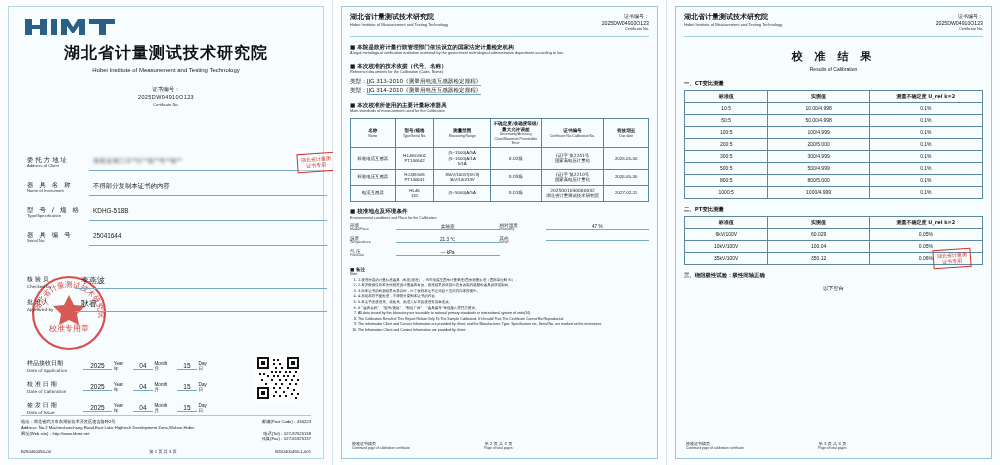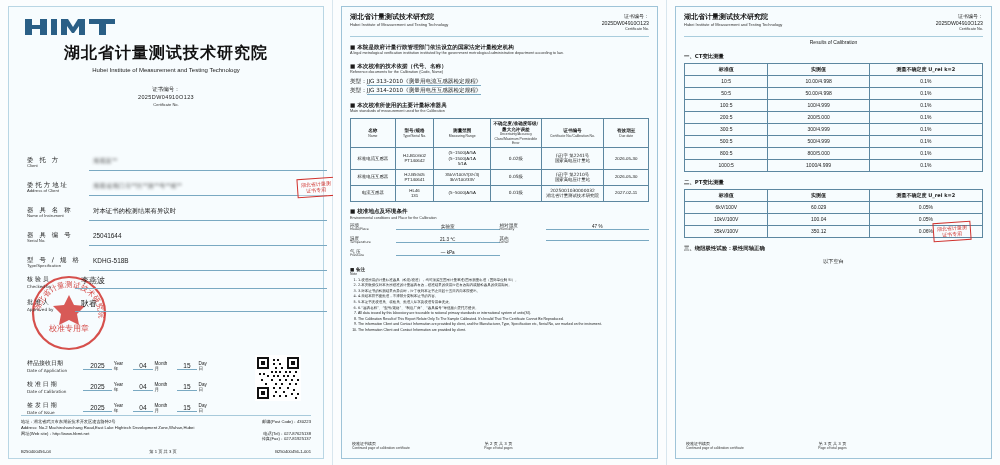--- a/index.html
+++ b/index.html
@@ -114,55 +114,48 @@
 
     <div class="certno">
       <div>证书编号：</div>
       <div class="v">2025DW04910O123</div>
       <div style="font-size:4px;color:#333;">Certificate No.</div>
     </div>
 
     <div class="frm">
       <div class="row">
         <div class="lab">
-            <div class="l1 cn">委 托 方</div>
-            <div class="l2">Client</div>
-          </div>
-        <div class="val"><span class="blurred">海南富**</span></div>
-      </div>
-      <div class="row">
-        <div class="lab">
             <div class="l1 cn">委托方地址</div>
             <div class="l2">Address of Client</div>
           </div>
         <div class="val">
           <span class="blurred">海南省海口市**区**路**号**栋**</span>
           <span class="redstamp cn">湖北省计量测<br>证书专用</span>
         </div>
       </div>
       <div class="row">
         <div class="lab">
             <div class="l1 cn">器 具 名 称</div>
             <div class="l2">Name of Instrument</div>
           </div>
-        <div class="val cn">对本证书的检测结果有异议时</div>
+        <div class="val cn">不得部分复制本证书的内容</div>
+      </div>
+      <div class="row">
+        <div class="lab">
+            <div class="l1 cn">型 号 / 规 格</div>
+            <div class="l2">Type/Specification</div>
+          </div>
+        <div class="val">KDHG-518B</div>
       </div>
       <div class="row">
         <div class="lab">
             <div class="l1 cn">器 具 编 号</div>
             <div class="l2">Serial No.</div>
           </div>
         <div class="val">25041644</div>
-      </div>
-      <div class="row">
-        <div class="lab">
-            <div class="l1 cn">型 号 / 规 格</div>
-            <div class="l2">Type/Specification</div>
-          </div>
-        <div class="val">KDHG-518B</div>
       </div>
     </div>
 
     <div class="stampc">
       <svg width="98" height="92" viewBox="0 0 98 92">
         <circle cx="46" cy="44" r="36" fill="none" stroke="#d0312d" stroke-width="2.2" opacity=".85"></circle>
         <path d="M46 26 l5 10 11 1 -8 8 2 11 -10-5 -10 5 2-11 -8-8 11-1z" fill="#d0312d" opacity=".8"></path>
         <path id="arcT" d="M16,48 A30,30 0 0,1 76,48" fill="none"></path>
         <text font-size="7.5" fill="#d0312d" opacity=".9"><textPath href="#arcT" startOffset="6%">湖北省计量测试技术研究院</textPath></text>
         <text x="46" y="62" text-anchor="middle" font-size="8" fill="#d0312d" opacity=".9">校准专用章</text>
@@ -449,20 +442,21 @@
         <div class="cn">湖北省计量测试技术研究院</div>
         <div class="en">Hubei Institute of Measurement and Testing Technology</div>
       </div>
       <div class="r">
         <div class="cn">证书编号：</div>
         <div class="no">2025DW04910O123</div>
         <div class="en">Certificate No.</div>
       </div>
     </div>
 
+    <div class="p3title cn">校 准 结 果</div>
     <div class="p3titleen">Results of Calibration</div>
 
     <div class="g3 cn">一、CT变比测量</div>
     <table class="t3" style="margin-top:3px;">
       <thead>
         <tr>
           <th style="width:28%" class="cn">标准值</th>
           <th style="width:34%" class="cn">实测值</th>
           <th style="width:38%" class="cn">测量不确定度 U_rel k=2</th>
         </tr>

